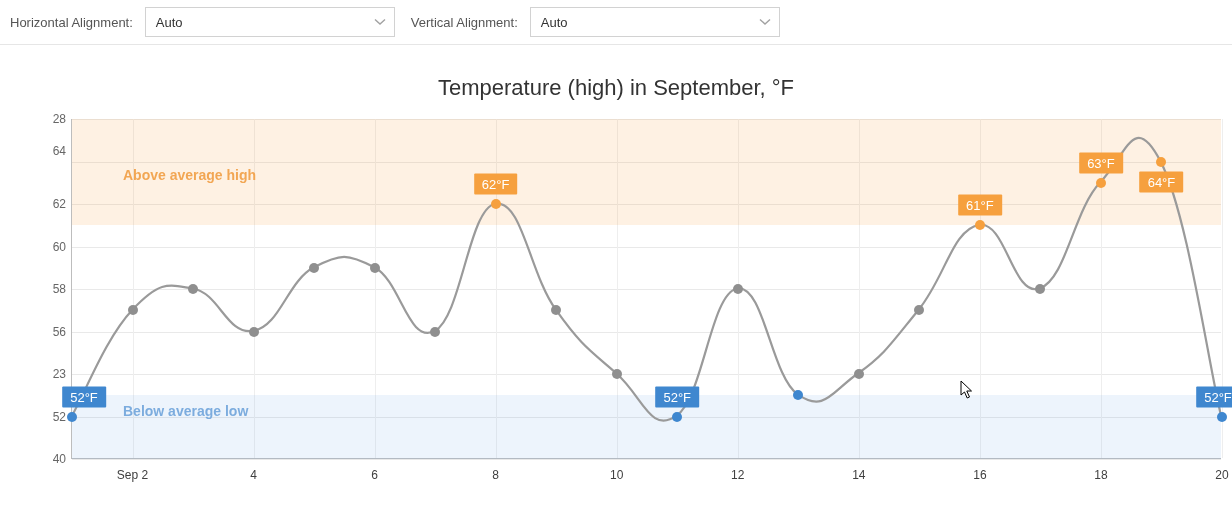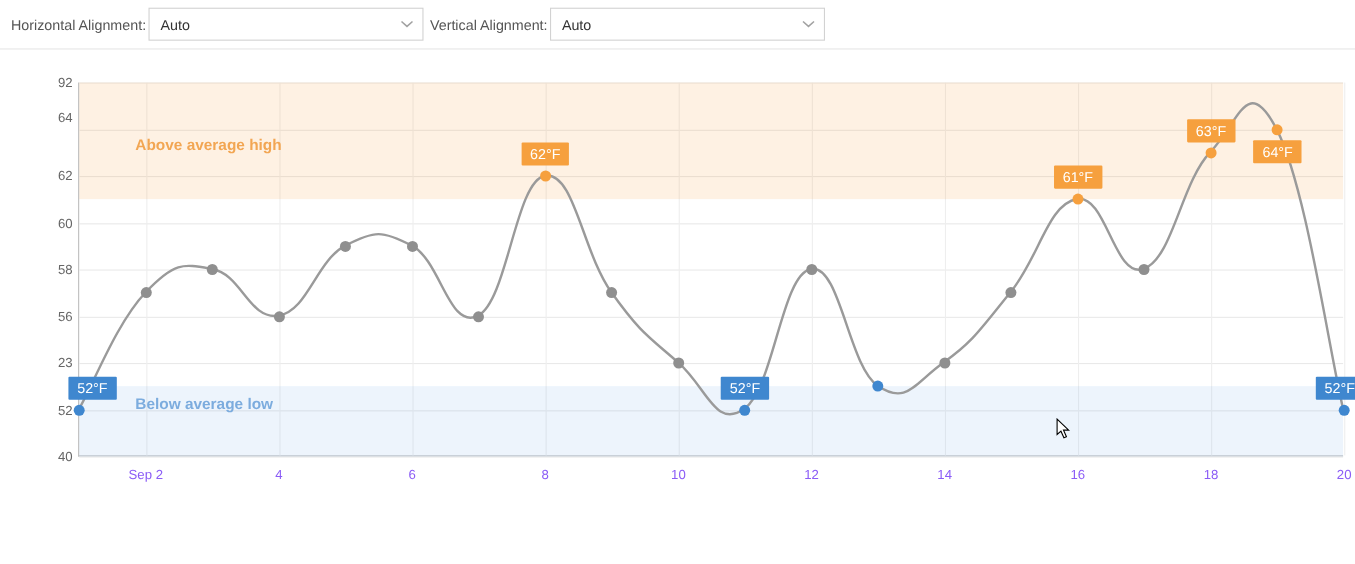--- a/index.html
+++ b/index.html
@@ -6,21 +6,21 @@
   html, body {
     margin: 0; padding: 0;
     font-family: "Segoe UI", -apple-system, Helvetica, Arial, sans-serif;
     color: #333;
     background: #fff;
   }
   .page { width: 1232px; height: 513px; position: relative; }
 
   
   .toolbar {
-    display: flex; align-items: center; 
+    display: flex; align-items: center; gap: 10px;
     padding: 7px 6px 7px 10px;
     border-bottom: 1px solid #e6e6e6;
     font-size: 13px; color: #555;
   }
   .toolbar-label { margin-right: 2px; }
   .select {
     display: flex; align-items: center; justify-content: space-between;
     width: 250px; height: 30px;
     border: 1px solid #d2d2d2;
     background: #fff;
@@ -74,21 +74,21 @@
   .band-label.low  { color: #7cacde; }
 
   
   .ytick {
     position: absolute; left: -34px; width: 28px; text-align: right;
     font-size: 12px; color: #666;
     transform: translateY(-50%);
   }
   .xtick {
     position: absolute; bottom: -24px;
-    font-size: 12px; color: #8b5cf6;
+    font-size: 12px; color: #404040;
     transform: translateX(-50%);
     white-space: nowrap;
   }
 
   
   svg.line {
     position: absolute; left: 0; top: 0; width: 100%; height: 100%;
     overflow: visible;
   }
   .pt {
@@ -130,41 +130,42 @@
   <span class="toolbar-label" style="margin-left:6px">Vertical Alignment:</span>
   <div class="select">
     <span>Auto</span>
     <svg class="chev" viewBox="0 0 12 12">
           <path d="M1 3.5 L6 8 L11 3.5" fill="none" stroke="#555" stroke-width="1.4"></path>
         </svg>
   </div>
 </div>
 
 <div class="chart-wrap">
+  <h2 class="chart-title">Temperature (high) in September, °F</h2>
   <div class="chart">
     <div class="plot" id="plot">
 
     <div class="hgrid" style="top: 340px;"></div>
           <div class="ytick" style="top: 340px;">40</div>
           <div class="hgrid" style="top: 297.5px;"></div>
           <div class="ytick" style="top: 297.5px;">52</div>
           <div class="hgrid" style="top: 255px;"></div>
           <div class="ytick" style="top: 255px;">23</div>
           <div class="hgrid" style="top: 212.5px;"></div>
           <div class="ytick" style="top: 212.5px;">56</div>
           <div class="hgrid" style="top: 170px;"></div>
           <div class="ytick" style="top: 170px;">58</div>
           <div class="hgrid" style="top: 127.5px;"></div>
           <div class="ytick" style="top: 127.5px;">60</div>
           <div class="hgrid" style="top: 85px;"></div>
           <div class="ytick" style="top: 85px;">62</div>
           <div class="hgrid" style="top: 42.5px;"></div>
           <div class="ytick" style="top: 32px;">64</div>
           <div class="hgrid" style="top: 0px;"></div>
-          <div class="ytick" style="top: 0px;">92</div>
+          <div class="ytick" style="top: 0px;">28</div>
           <div class="vgrid" style="left: 60.5263px;"></div>
           <div class="xtick" style="left: 60.5263px;">Sep 2</div>
           <div class="vgrid" style="left: 181.579px;"></div>
           <div class="xtick" style="left: 181.579px;">4</div>
           <div class="vgrid" style="left: 302.632px;"></div>
           <div class="xtick" style="left: 302.632px;">6</div>
           <div class="vgrid" style="left: 423.684px;"></div>
           <div class="xtick" style="left: 423.684px;">8</div>
           <div class="vgrid" style="left: 544.737px;"></div>
           <div class="xtick" style="left: 544.737px;">10</div>

